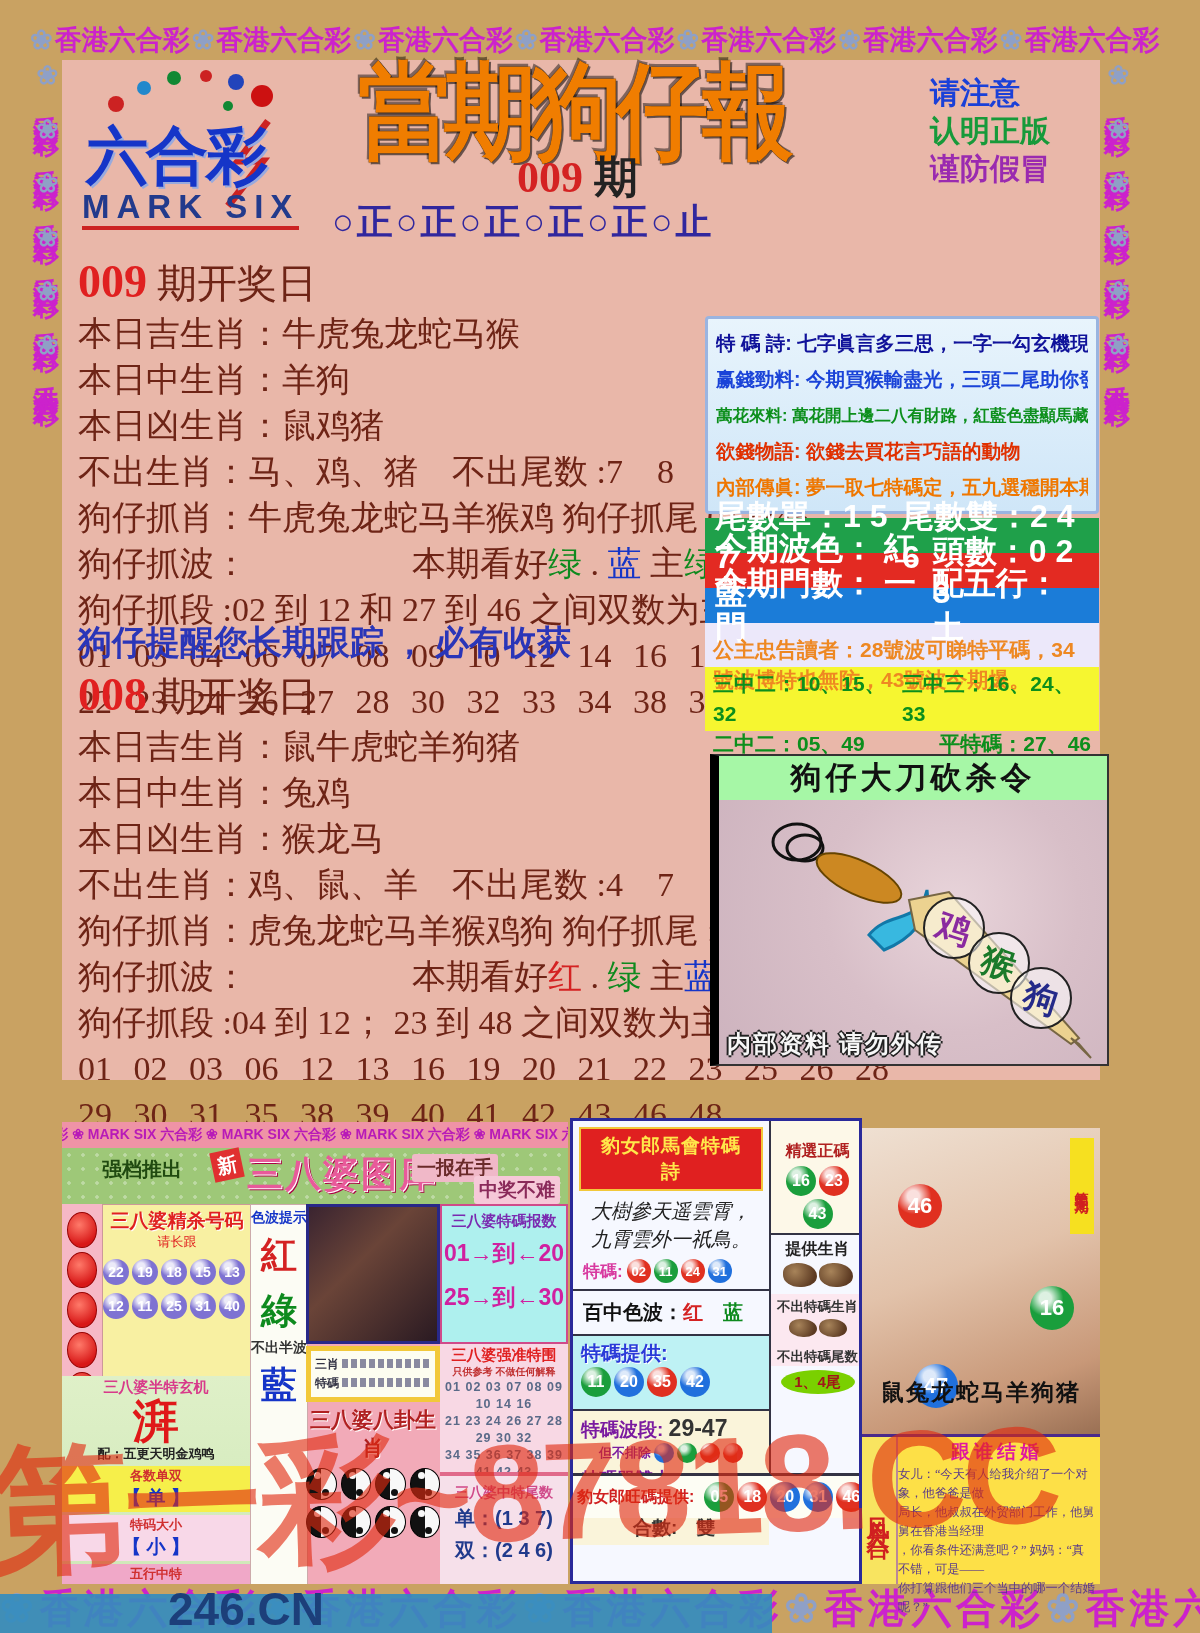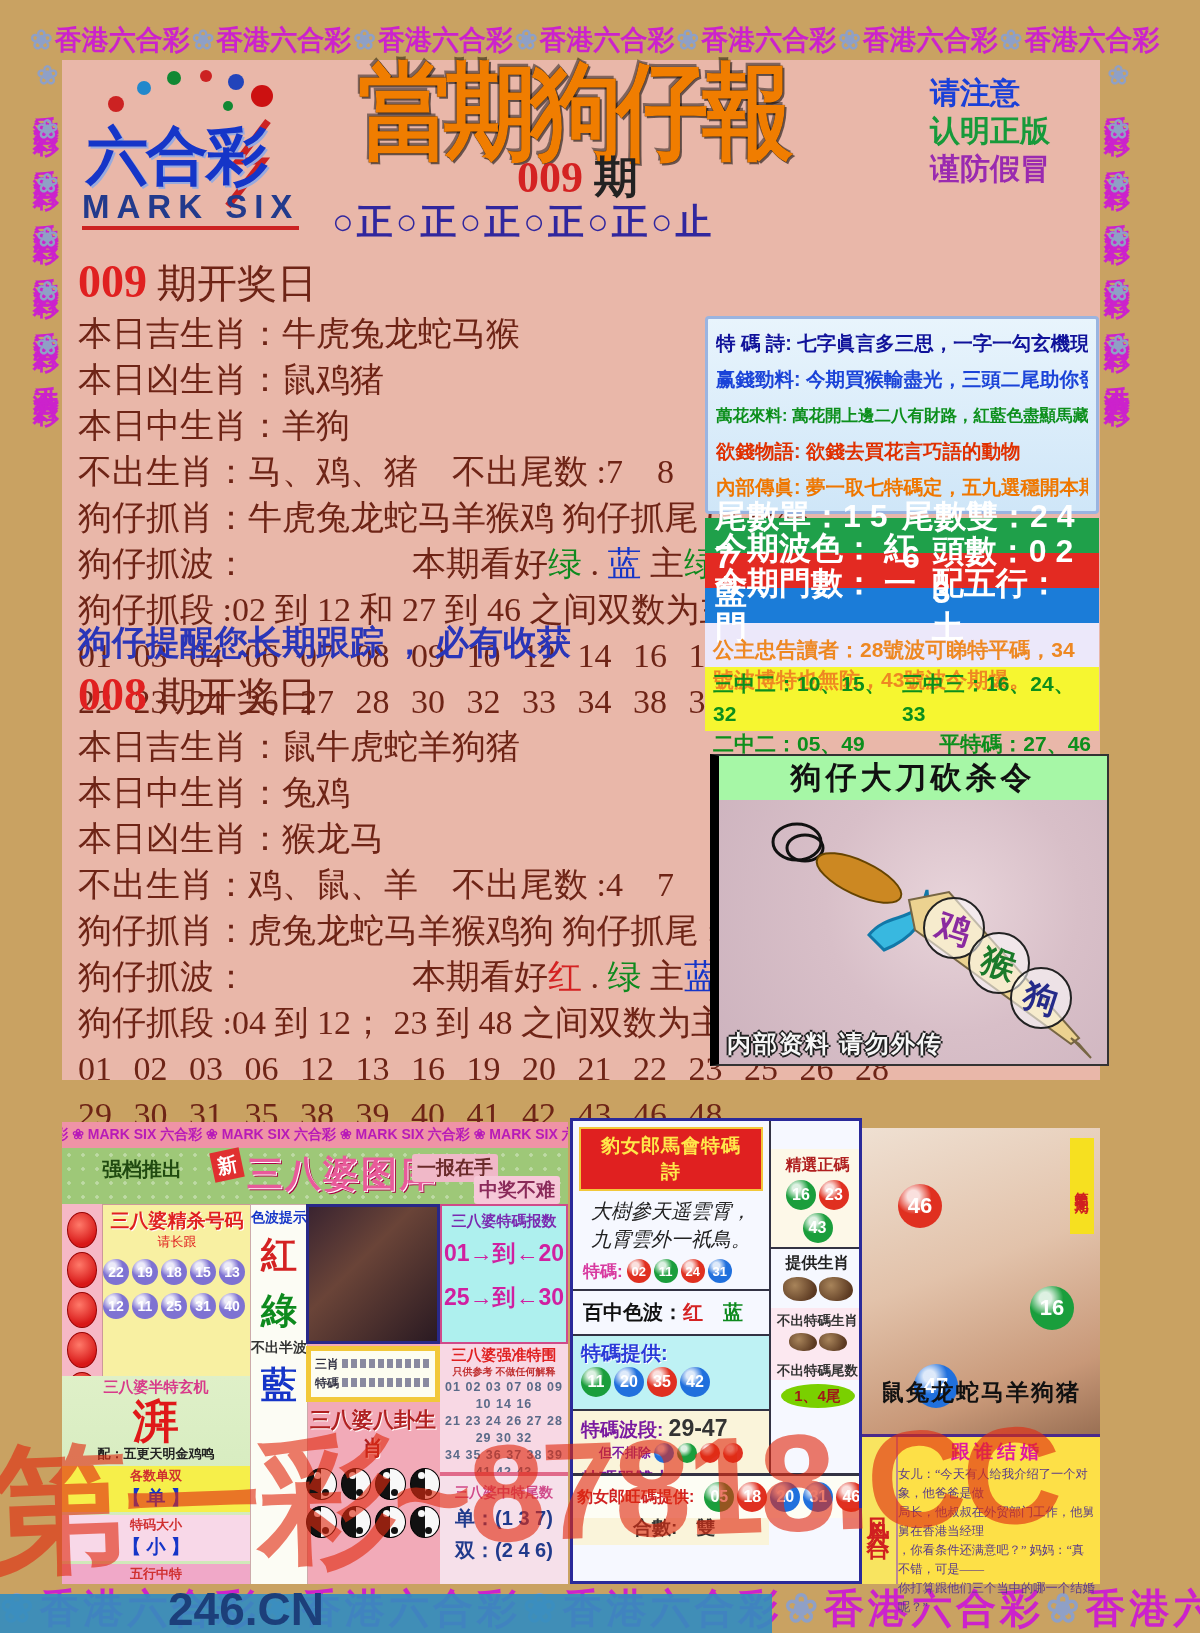--- a/index.html
+++ b/index.html
@@ -120,21 +120,21 @@
   .pb-wave{font-size:20px;font-weight:bold;color:#111;padding:8px 0 8px 10px;border-bottom:2px solid #334;}
   .pb-provide{background:#bef2f4;padding:4px 8px 12px 8px;border-bottom:2px solid #334;}
   .pb-provide .lab{display:block;font-size:20px;font-weight:bold;color:#2a3ad8;text-shadow:1px 1px 0 #fff;}
   .pb-cream{background:#faf4da;padding:4px 8px;}
   .pb-cream .row1{font-size:19px;font-weight:bold;color:#7a1aa0;}
   .pb-cream .row1 .val{color:#333;font-size:23px;}
   .pb-cream .noteln{font-size:13px;color:#7a1aa0;font-weight:bold;display:flex;align-items:center;gap:3px;justify-content:center;}
   .pb-cream .szrow{display:flex;align-items:center;gap:4px;font-size:18px;font-weight:bold;color:#7a1aa0;margin-top:4px;}
   .pb-cream .sumrow{font-size:19px;font-weight:bold;color:#333;padding-left:52px;}
   .pb-right{position:absolute;left:196px;top:0;width:93px;height:352px;border-left:2px solid #334;}
-  .pbr-t{font-size:16px;font-weight:bold;color:#b02020;text-align:center;padding-top:6px;background:#fdf8e8;margin-top:28px;}
+  .pbr-t{font-size:16px;font-weight:bold;color:#b02020;text-align:center;padding-top:20px;background:#fdf8e8;}
   .pbr-balls{display:flex;flex-wrap:wrap;justify-content:center;gap:3px;padding:4px 2px;background:#fdf8e8;}
   .pbr-sx{font-size:16px;font-weight:bold;color:#222;text-align:center;border-top:2px solid #334;padding-top:4px;}
   .animal{display:inline-block;width:34px;height:24px;border-radius:40% 55% 45% 50%;background:radial-gradient(circle at 35% 35%,#a8845a,#5c3a22 75%);margin:3px 1px;}
   .pbr-no{font-size:13.5px;font-weight:bold;color:#333;text-align:center;background:#fce8f0;padding-top:4px;}
   .oval{margin:4px auto;width:74px;height:24px;border-radius:50%;background:#7ad000;color:#a01818;font-size:15px;font-weight:bold;display:flex;align-items:center;justify-content:center;}
   .pb-bottom{position:absolute;left:0;top:352px;width:100%;border-top:3px solid #334;background:#fdfdf4;}
   .pb-wang{display:flex;align-items:center;gap:10px;padding:6px 4px;}
   .pb-wang .lab{font-size:16px;font-weight:bold;color:#d02020;white-space:nowrap;}
   .pb-fushi{display:flex;align-items:center;gap:6px;padding:4px;}
   .pb-fushi .lab{font-size:16px;font-weight:bold;color:#223;white-space:nowrap;}
@@ -254,22 +254,22 @@
       <div class="n2" data-interactable="false">认明正版</div>
       <div class="n3" data-interactable="false">谨防假冒</div>
     </div>
     <div class="seal-row" data-interactable="false">○正○正○正○正○正○止</div>
 
     <div class="infoblock" style="top:195px;" data-interactable="false">
       <div class="ib-title" data-interactable="false">
         <span class="num" data-interactable="false">009</span><span data-interactable="false"> 期开奖日</span>
       </div>
       <div class="mline" data-interactable="false"><span data-interactable="false">本日吉生肖：</span><span data-interactable="false">牛虎兔龙蛇马猴</span></div>
+      <div class="mline" data-interactable="false"><span data-interactable="false">本日中生肖：</span><span data-interactable="false">羊狗</span></div>
       <div class="mline" data-interactable="false"><span data-interactable="false">本日凶生肖：</span><span data-interactable="false">鼠鸡猪</span></div>
-      <div class="mline" data-interactable="false"><span data-interactable="false">本日中生肖：</span><span data-interactable="false">羊狗</span></div>
       <div class="mline" data-interactable="false"><span data-interactable="false">不出生肖：</span><span data-interactable="false">马、鸡、猪　不出尾数 :7　8</span></div>
       <div class="mline" data-interactable="false"><span data-interactable="false">狗仔抓肖：</span><span data-interactable="false">牛虎兔龙蛇马羊猴鸡 狗仔抓尾 012346</span></div>
       <div class="mline wave-line" data-interactable="false">
         <span data-interactable="false">狗仔抓波：</span>
         <span data-interactable="false"><span data-interactable="false">本期看好</span><span class="c-green" data-interactable="false">绿</span><span data-interactable="false"> . </span><span class="c-blue" data-interactable="false">蓝</span><span data-interactable="false"> 主</span><span class="c-green" data-interactable="false">绿</span></span>
       </div>
       <div class="mline" data-interactable="false"><span data-interactable="false">狗仔抓段 :</span><span data-interactable="false">02 到 12 和 27 到 46 之间双数为主</span></div>
       <div class="numrow" data-interactable="false">01 03 04 06 07 08 09 10 12 14 16 17 18 19 21</div>
       <div class="numrow" data-interactable="false">22 23 24 26 27 28 30 32 33 34 38 39 41 47 48</div>
     </div>

